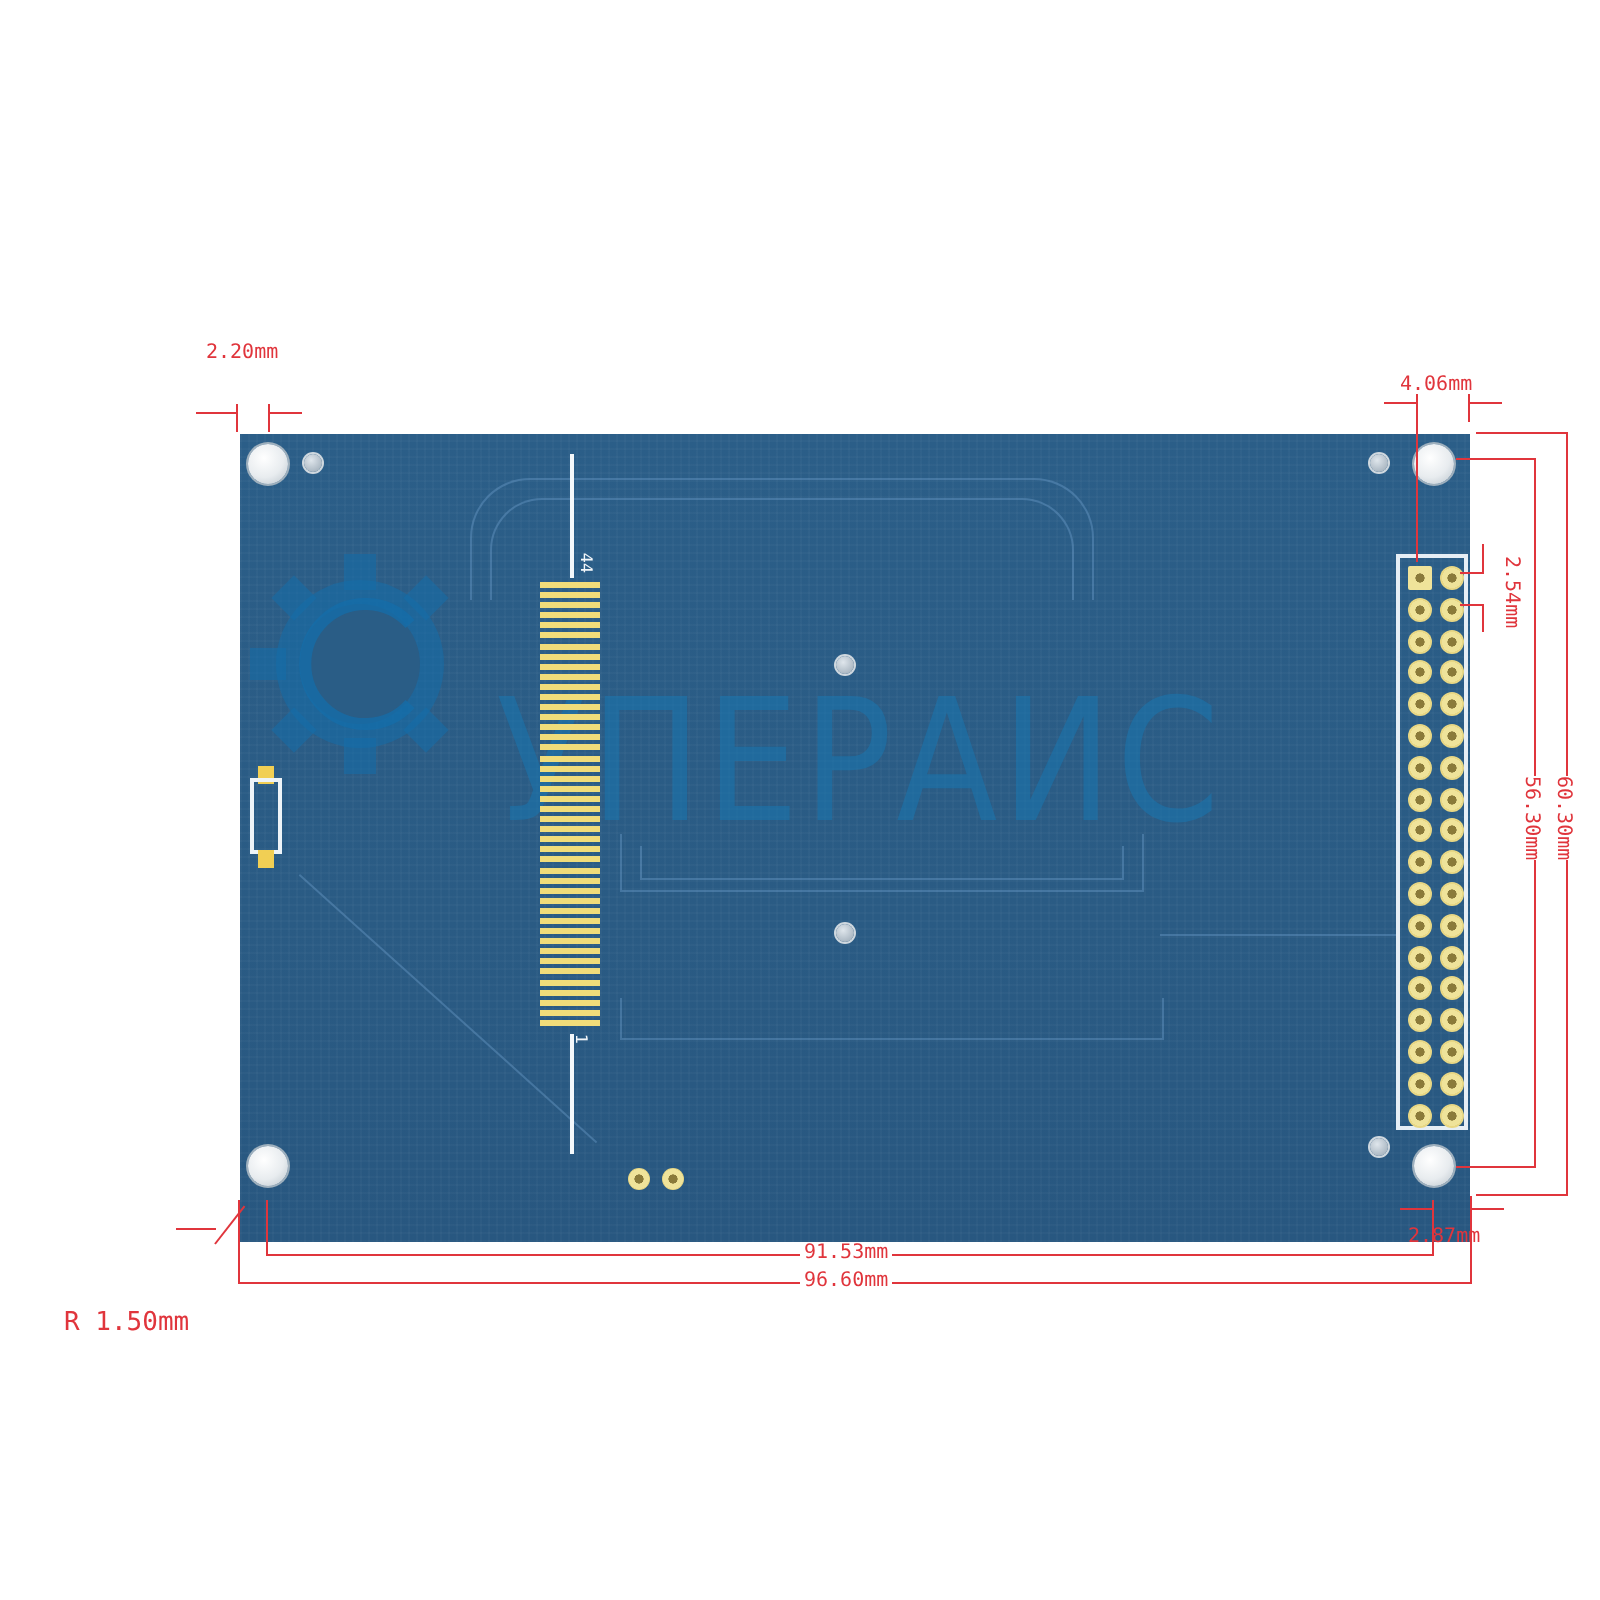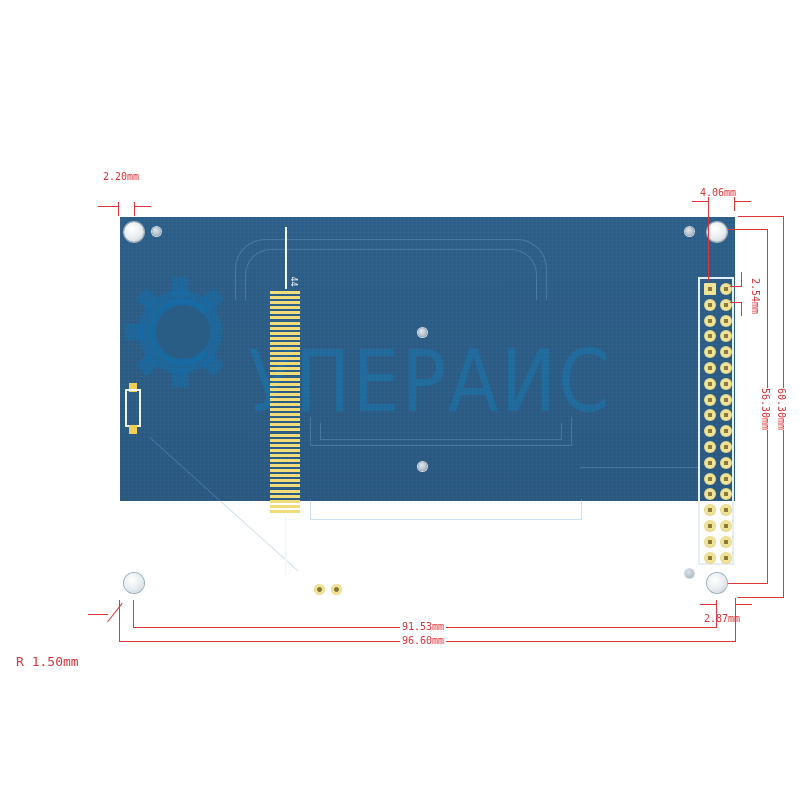--- a/index.html
+++ b/index.html
@@ -1,18 +1,18 @@
 <!DOCTYPE html>
 <html><head>
   <meta charset="utf-8">
   <style>
     html, body { margin: 0; padding: 0; background: #ffffff; }
     body { width: 800px; height: 800px; position: relative; overflow: hidden; font-family: "DejaVu Sans Mono", monospace; }
     .board {
-      position: absolute; left: 120px; top: 217px; width: 615px; height: 284px;
+      position: absolute; left: 120px; top: 217px; width: 615px; height: 404px;
       background: #2a5d86;
       background-image:
         repeating-linear-gradient(0deg, rgba(255,255,255,0.025) 0 1px, transparent 1px 4px),
         repeating-linear-gradient(90deg, rgba(255,255,255,0.025) 0 1px, transparent 1px 4px),
         linear-gradient(180deg, #2b5e88 0%, #2a5b84 60%, #285780 100%);
     }
     .hole { position: absolute; width: 20px; height: 20px; border-radius: 50%;
       background: radial-gradient(circle at 40% 35%, #ffffff 0%, #e8ecef 55%, #b9c3cb 100%);
       box-shadow: 0 0 0 1px #9fb0bd; }
     .via { position: absolute; width: 9px; height: 9px; border-radius: 50%;
@@ -198,21 +198,21 @@
 <div class="rline" style="left:728px;top:229px;width:40px;height:1px;"></div>
 <div class="rline" style="left:728px;top:583px;width:40px;height:1px;"></div>
 <div class="rline" style="left:767px;top:229px;width:1px;height:355px;"></div>
 <div class="dim vtext" style="left:771px;top:388px;background:#fff;">56.30mm</div>
 
 <div class="rline" style="left:738px;top:216px;width:46px;height:1px;"></div>
 <div class="rline" style="left:738px;top:597px;width:46px;height:1px;"></div>
 <div class="rline" style="left:783px;top:216px;width:1px;height:382px;"></div>
 <div class="dim vtext" style="left:787px;top:388px;background:#fff;">60.30mm</div>
 
-<div class="dim dim-big" style="left:16px;top:606px;margin-top:48px;">R 1.50mm</div>
+<div class="dim dim-big" style="left:32px;top:606px;margin-top:48px;">R 1.50mm</div>
 <div class="rline" style="left:88px;top:614px;width:20px;height:1px;"></div>
 <div class="rline" style="left:107px;top:598px;width:1px;height:24px;transform:rotate(38deg);transform-origin:bottom;"></div>
 
 <div class="rline" style="left:133px;top:600px;width:1px;height:28px;"></div>
 <div class="rline" style="left:716px;top:600px;width:1px;height:28px;"></div>
 <div class="rline" style="left:133px;top:627px;width:584px;height:1px;"></div>
 <div class="dim" style="left:400px;top:621px;background:#fff;padding:0 2px;">91.53mm</div>
 
 <div class="rline" style="left:700px;top:604px;width:16px;height:1px;"></div>
 <div class="rline" style="left:735px;top:598px;width:1px;height:44px;"></div>

